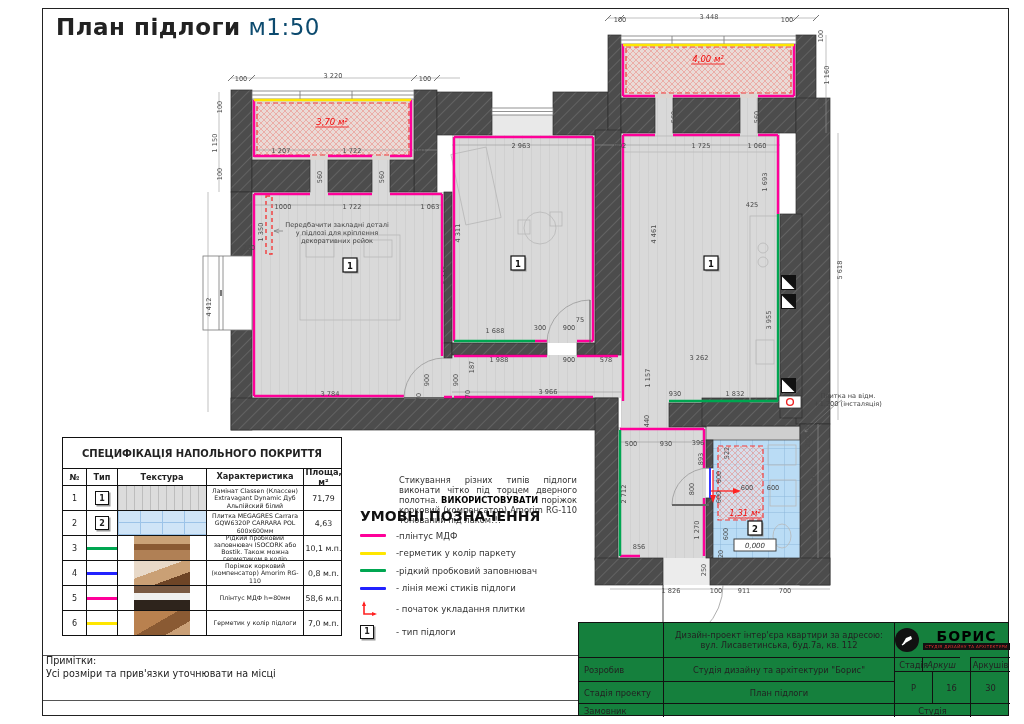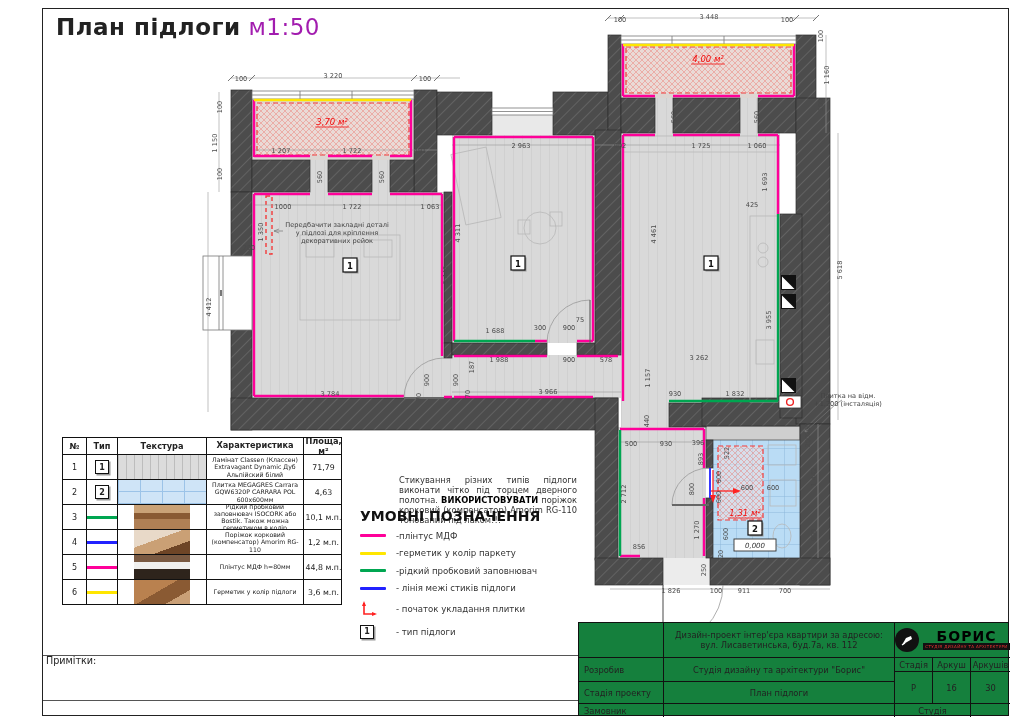--- a/index.html
+++ b/index.html
@@ -2,21 +2,21 @@
 <html><head>
 <meta charset="utf-8">
 <style>
   html,body{margin:0;padding:0;background:#fff;}
   body{width:1024px;height:724px;position:relative;font-family:"DejaVu Sans","Liberation Sans",sans-serif;color:#222;overflow:hidden;}
   .abs{position:absolute;}
   
   #frame{left:42px;top:8px;width:965px;height:706px;border:1.6px solid #222;}
   #sheet-title{left:56px;top:14px;font-size:23px;letter-spacing:.5px;}
   #sheet-title b{font-weight:bold;}
-  #sheet-title span.scale{font-weight:normal;color:#a21caf;}
+  #sheet-title span.scale{font-weight:normal;color:#0c4a6e;}
   
   #plan-wrap{left:0;top:0;width:1024px;height:724px;}
   svg text.dim{font-size:6.6px;fill:#4a4a4a;text-anchor:middle;font-family:"DejaVu Sans",sans-serif;}
   svg text.area{font-size:8.5px;font-style:italic;fill:#f20d0d;text-anchor:middle;}
   svg text.mark{font-size:8.5px;font-weight:bold;fill:#111;text-anchor:middle;}
   svg text.plannote{font-size:6.6px;fill:#444;text-anchor:middle;}
   svg text.elev{font-size:7px;font-style:italic;fill:#333;text-anchor:middle;}
   
   #warning{left:399px;top:447px;width:178px;font-size:8.3px;line-height:1.22;color:#333;text-align:justify;margin-top:28px;}
   #warning b{color:#000;}
@@ -416,20 +416,21 @@
       <div class="lg-item">
         <span class="lg-sw">
           <span class="lg-typebox">1</span>
         </span>
         <span class="lg-label">- тип підлоги</span>
       </div>
     </div>
 </div>
 
 <div id="spec" class="abs">
+  <div class="sp-title">СПЕЦИФІКАЦІЯ НАПОЛЬНОГО ПОКРИТТЯ</div>
   <div id="spec-body">
       <div class="sp-row sp-head">
         <div class="sp-c c-num" style="font-size: 8.2px;">№</div>
         <div class="sp-c c-type" style="font-size: 8.2px;">Тип</div>
         <div class="sp-c c-tex" style="font-size: 8.2px;">Текстура</div>
         <div class="sp-c c-desc" style="font-size: 8.2px;">Характеристика</div>
         <div class="sp-c c-area" style="font-size: 8.2px;">Площа, м²</div>
       </div>
       <div class="sp-row sp-data">
         <div class="sp-c c-num">1</div>
@@ -466,49 +467,50 @@
       </div>
       <div class="sp-row sp-data">
         <div class="sp-c c-num">4</div>
         <div class="sp-c c-type">
           <span class="typeline" style="background: rgb(34, 34, 255);"></span>
         </div>
         <div class="sp-c c-tex">
           <span class="tex-photo ph2"></span>
         </div>
         <div class="sp-c c-desc">Поріжок корковий (компенсатор) Amorim RG-110</div>
-        <div class="sp-c c-area">1,2 м.п.</div>
+        <div class="sp-c c-area">0,8 м.п.</div>
       </div>
       <div class="sp-row sp-data">
         <div class="sp-c c-num">5</div>
         <div class="sp-c c-type">
           <span class="typeline" style="background: rgb(255, 0, 153);"></span>
         </div>
         <div class="sp-c c-tex">
           <span class="tex-photo ph3"></span>
         </div>
         <div class="sp-c c-desc">Плінтус МДФ h=80мм</div>
-        <div class="sp-c c-area">44,8 м.п.</div>
+        <div class="sp-c c-area">58,6 м.п.</div>
       </div>
       <div class="sp-row sp-data">
         <div class="sp-c c-num">6</div>
         <div class="sp-c c-type">
           <span class="typeline" style="background: rgb(255, 230, 0);"></span>
         </div>
         <div class="sp-c c-tex">
           <span class="tex-photo ph4"></span>
         </div>
         <div class="sp-c c-desc">Герметик у колір підлоги</div>
-        <div class="sp-c c-area">3,6 м.п.</div>
+        <div class="sp-c c-area">7,0 м.п.</div>
       </div>
     </div>
 </div>
 
 <div id="notes" class="abs">
   <div>Примітки:</div>
+  <div>Усі розміри та прив'язки уточнювати на місці</div>
 </div>
 <div class="abs rule" style="left:43px;top:655px;width:535px;"></div>
 <div class="abs rule" style="left:43px;top:700px;width:535px;"></div>
 
 <div class="abs tb" style="left:578px;top:622px;width:431px;height:94px;">
   <div class="tb-cell tb-label" style="left:0;top:0;width:84px;height:34px;border-left:none;border-top:none;"></div>
   <div class="tb-cell" style="left:84px;top:0;width:231px;height:34px;border-top:none;flex-direction:column;line-height:1.25;">
     <span>Дизайн-проект інтер'єра квартири за адресою:</span>
     <span>вул. Лисаветинська, буд.7а, кв. 112</span>
   </div>
@@ -524,20 +526,20 @@
       <span class="logo-sub">СТУДІЯ ДИЗАЙНУ ТА АРХІТЕКТУРИ</span>
     </span>
   </div>
   <div class="tb-cell tb-label" style="left:0;top:34px;width:84px;height:24px;border-left:none;">Розробив</div>
   <div class="tb-cell" style="left:84px;top:34px;width:231px;height:24px;">Студія дизайну та архітектури "Борис"</div>
   <div class="tb-cell tb-label" style="left:0;top:58px;width:84px;height:22px;border-left:none;">Стадія проекту</div>
   <div class="tb-cell" style="left:84px;top:58px;width:231px;height:22px;">План підлоги</div>
   <div class="tb-cell tb-label" style="left:0;top:80px;width:84px;height:14px;border-left:none;">Замовник</div>
   <div class="tb-cell" style="left:84px;top:80px;width:231px;height:14px;"></div>
   <div class="tb-cell" style="left:315px;top:34px;width:38px;height:14px;">Стадія</div>
-  <div class="tb-cell" style="left:353px;top:34px;width:38px;height:14px;">Аркуш</div>
+  <div class="tb-cell" style="left:343px;top:34px;width:38px;height:14px;font-style:italic;">Аркуш</div>
   <div class="tb-cell" style="left:391px;top:34px;width:40px;height:14px;">Аркушів</div>
   <div class="tb-cell" style="left:315px;top:48px;width:38px;height:32px;">Р</div>
   <div class="tb-cell" style="left:353px;top:48px;width:38px;height:32px;">16</div>
   <div class="tb-cell" style="left:391px;top:48px;width:40px;height:32px;">30</div>
   <div class="tb-cell" style="left:315px;top:80px;width:76px;height:14px;">Студія</div>
   <div class="tb-cell" style="left:391px;top:80px;width:40px;height:14px;"></div>
 </div>
 
 </body></html>

